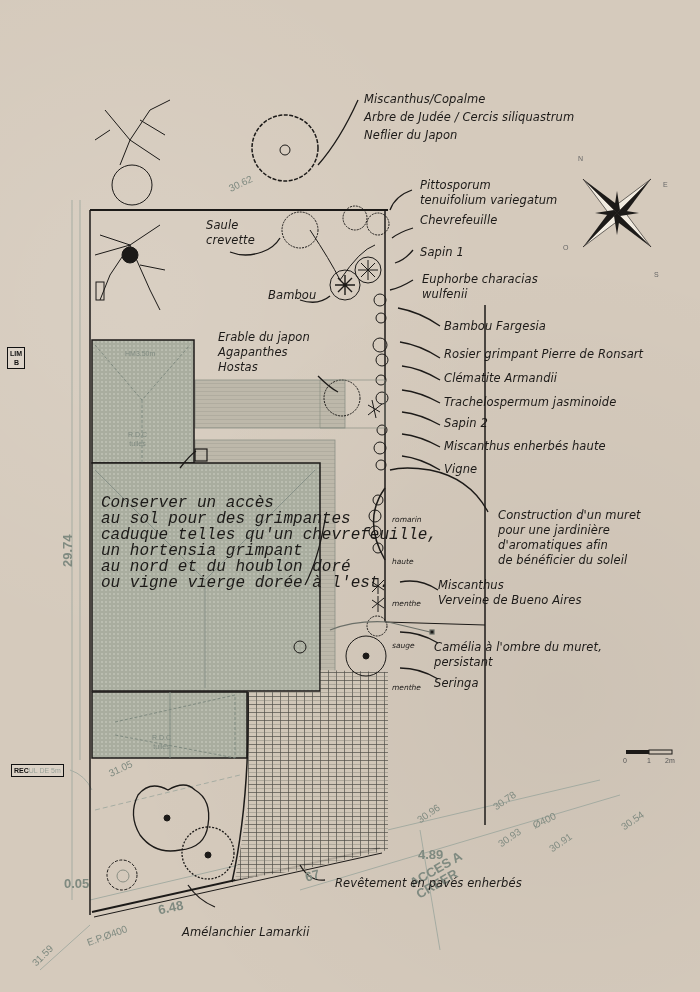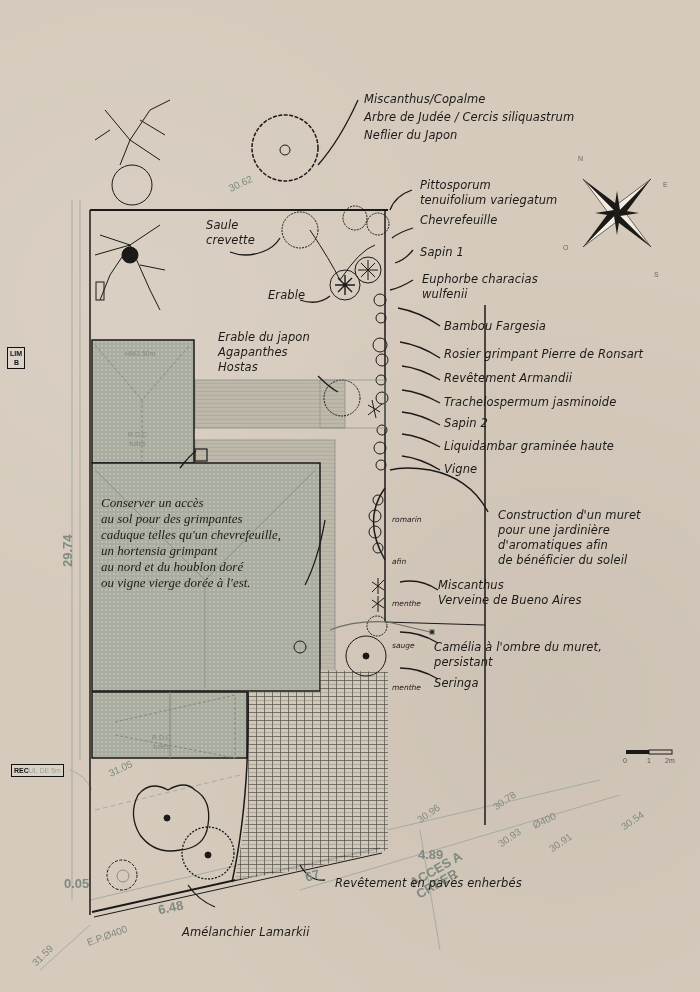--- a/index.html
+++ b/index.html
@@ -23,24 +23,24 @@
     font-style: oblique;
     color: #1c1a18;
     font-size: 11.5px;
     line-height: 15px;
     white-space: nowrap;
     letter-spacing: 0.1px;
   }
   .label.multi { white-space: pre; }
   .note {
     position: absolute;
-    font-family: Liberation Serif, serif;
+    font-family: Liberation Mono, monospace;
     font-style: oblique;
     color: #1c1a18;
-    font-size: 13px;
+    font-size: 16px;
     line-height: 16px;
     white-space: pre;
   }
   .herb {
     position: absolute;
     font-family: "DejaVu Sans", sans-serif;
     font-style: oblique;
     font-size: 7.5px;
     line-height: 14px;
     color: #1c1a18;
@@ -296,46 +296,46 @@
 <div class="label" style="left:364px;top:110px">Arbre de Judée / Cercis siliquastrum</div>
 <div class="label" style="left:364px;top:128px">Neflier du Japon</div>
 <div class="label multi" style="left:420px;top:178px">Pittosporum
 tenuifolium variegatum</div>
 <div class="label" style="left:420px;top:213px">Chevrefeuille</div>
 <div class="label" style="left:420px;top:245px">Sapin 1</div>
 <div class="label multi" style="left:422px;top:272px">Euphorbe characias
 wulfenii</div>
 <div class="label" style="left:444px;top:319px">Bambou Fargesia</div>
 <div class="label" style="left:444px;top:347px">Rosier grimpant Pierre de Ronsart</div>
-<div class="label" style="left:444px;top:371px">Revêtement Armandii</div>
+<div class="label" style="left:444px;top:371px">Clématite Armandii</div>
 <div class="label" style="left:444px;top:395px">Trachelospermum jasminoide</div>
 <div class="label" style="left:444px;top:416px">Sapin 2</div>
-<div class="label" style="left:444px;top:439px">Liquidambar graminée haute</div>
+<div class="label" style="left:444px;top:439px">Miscanthus enherbés haute</div>
 <div class="label" style="left:444px;top:462px">Vigne</div>
 <div class="label multi" style="left:498px;top:508px">Construction d'un muret
 pour une jardinière
 d'aromatiques afin
 de bénéficier du soleil</div>
 <div class="label multi" style="left:438px;top:578px">Miscanthus
 Verveine de Bueno Aires</div>
 <div class="label multi" style="left:434px;top:640px">Camélia à l'ombre du muret,
 persistant</div>
 <div class="label" style="left:434px;top:676px">Seringa</div>
 <div class="label multi" style="left:206px;top:218px">Saule
 crevette</div>
-<div class="label" style="left:268px;top:288px">Erable</div>
+<div class="label" style="left:268px;top:288px">Bambou</div>
 <div class="label multi" style="left:218px;top:330px">Erable du japon
 Agapanthes
 Hostas</div>
 <div class="label" style="left:335px;top:876px">Revêtement en pavés enherbés</div>
 <div class="label" style="left:182px;top:925px">Amélanchier Lamarkii</div>
 
 <div class="herb" style="left:392px;top:485px">
   <div>romarin</div>
-  <div>afin</div>
+  <div>haute</div>
   <div>menthe</div>
   <div>sauge</div>
   <div>menthe</div>
 </div>
 
 <div class="note" style="left:101px;top:495px">Conserver un accès
 au sol pour des grimpantes
 caduque telles qu'un chevrefeuille,
 un hortensia grimpant
 au nord et du houblon doré

